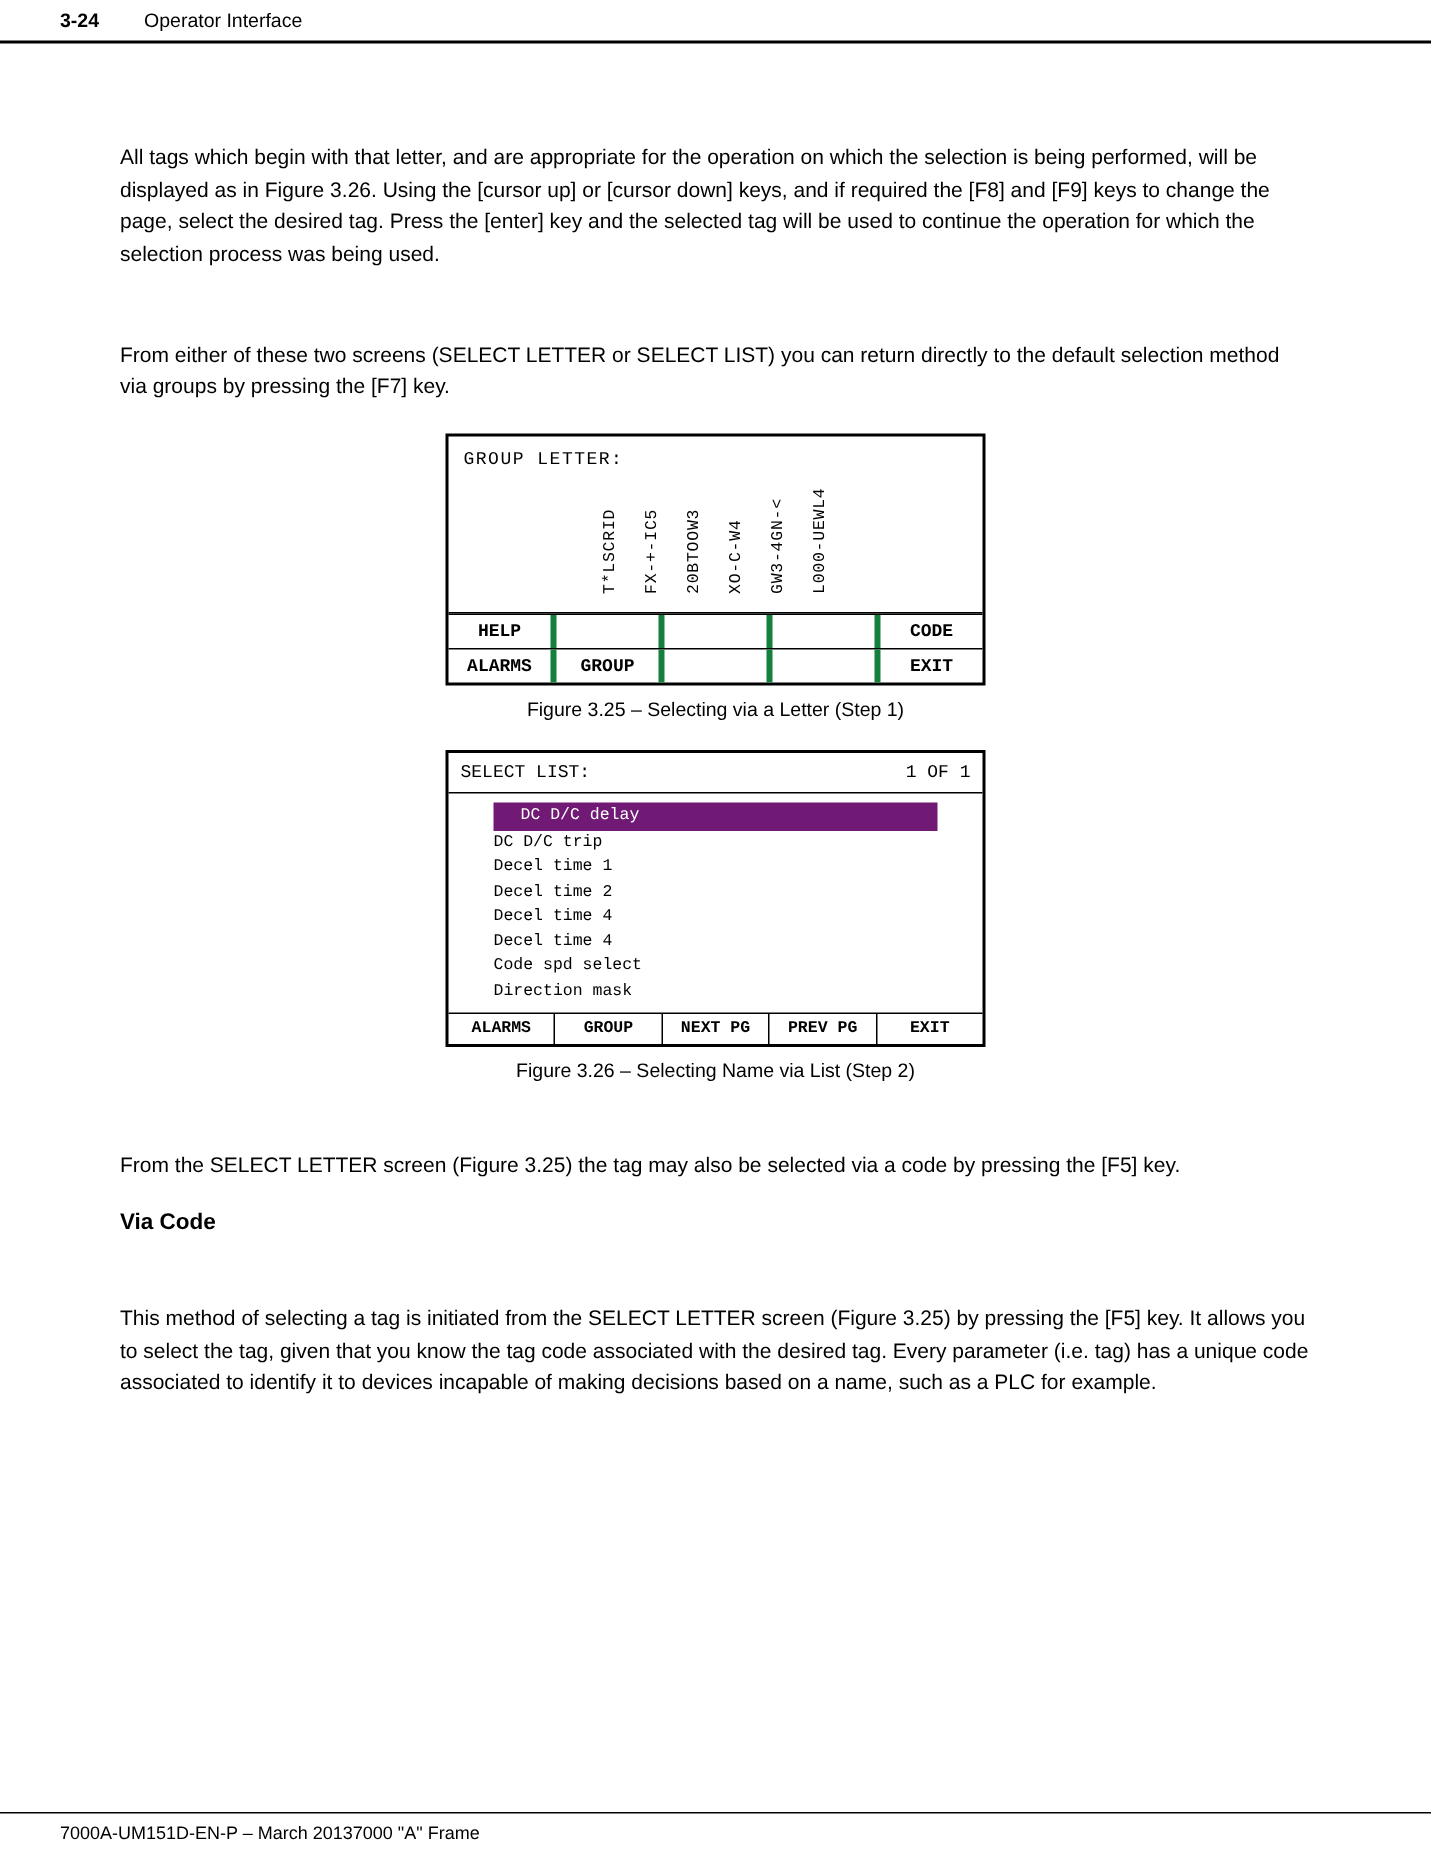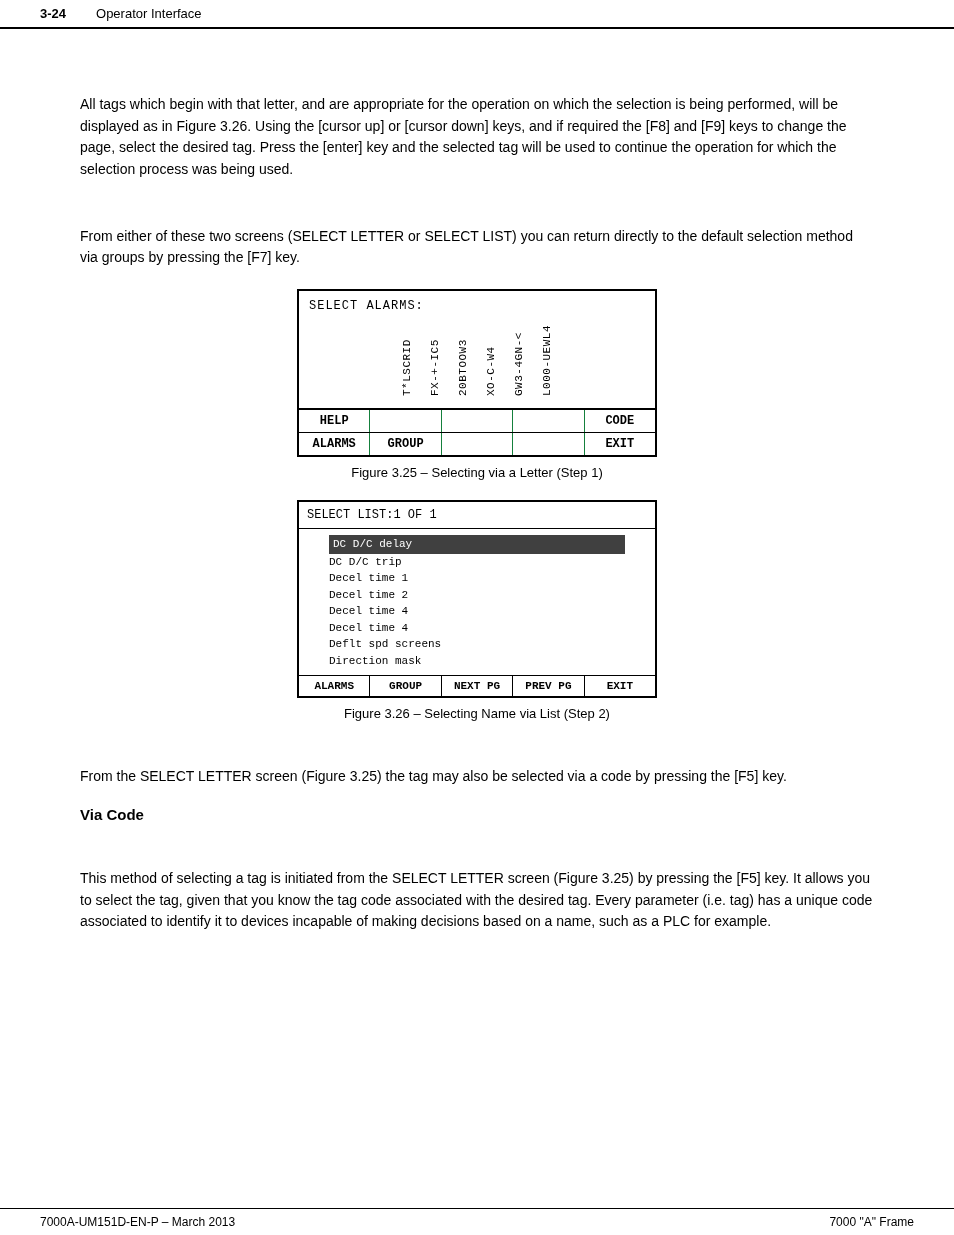--- a/index.html
+++ b/index.html
@@ -30,21 +30,20 @@
       font-weight: bold;
     }
     .header-right {
       font-size: 13px;
       margin-left: 30px;
     }
 
     
     .footer {
       display: flex;
-      justify-content: space-between;
       align-items: center;
       border-top: 1px solid #000;
       padding: 6px 40px;
       position: absolute;
       bottom: 0;
       left: 0;
       right: 0;
     }
     .footer-left, .footer-right {
       font-size: 12px;
@@ -109,21 +108,21 @@
       font-family: 'Courier New', Courier, monospace;
     }
     .screen-buttons {
       display: flex;
       border-top: 1px solid #000;
     }
     .screen-btn {
       flex: 1;
       text-align: center;
       padding: 4px 2px;
-      border-right: 1px solid #15803d;
+      border-right: 4px solid #15803d;
       font-family: 'Courier New', Courier, monospace;
       font-size: 12px;
       font-weight: bold;
     }
     .screen-btn:last-child {
       border-right: none;
     }
     .screen-btn-row {
       display: flex;
       border-top: 1px solid #000;
@@ -132,36 +131,37 @@
     
     .screen-box2 {
       border: 2px solid #000;
       background: #fff;
       font-family: 'Courier New', Courier, monospace;
       font-size: 12px;
       width: 360px;
     }
     .screen-header2 {
       display: flex;
+      justify-content: space-between;
       padding: 6px 8px;
       border-bottom: 1px solid #000;
     }
     .screen-list {
       padding: 6px 30px;
       min-height: 100px;
     }
     .screen-list-item {
       font-family: 'Courier New', Courier, monospace;
       font-size: 11px;
       line-height: 1.5;
     }
     .screen-list-item.selected {
-      background: #404040;
+      background: #701a75;
       color: #fff;
-      padding: 1px 4px;
+      padding: 1px 18px;
     }
     .screen-buttons2 {
       display: flex;
       border-top: 1px solid #000;
     }
     .screen-btn2 {
       flex: 1;
       text-align: center;
       padding: 4px 2px;
       border-right: 1px solid #000;
@@ -191,21 +191,21 @@
 
   <div class="content">
 
     <p class="paragraph">All tags which begin with that letter, and are appropriate for the operation on which the selection is being performed, will be displayed as in Figure 3.26.  Using the [cursor up] or [cursor down] keys, and if required the [F8] and [F9] keys to change the page, select the desired tag.  Press the [enter] key and the selected tag will be used to continue the operation for which the selection process was being used.</p>
 
     <p class="paragraph">From either of these two screens (SELECT LETTER or SELECT LIST) you can return directly to the default selection method via groups by pressing the [F7] key.</p>
 
     <div class="figure-container">
       <div class="screen-box">
         <div class="screen-inner">
-          <div class="screen-title">SELECT ALARMS:</div>
+          <div class="screen-title">GROUP LETTER:</div>
           <div class="screen-cols">
             <span class="screen-col-item">T*LSCRID</span>
             <span class="screen-col-item">FX-+-IC5</span>
             <span class="screen-col-item">20BTOOW3</span>
             <span class="screen-col-item">XO-C-W4</span>
             <span class="screen-col-item">GW3-4GN-&lt;</span>
             <span class="screen-col-item">L000-UEWL4</span>
           </div>
         </div>
         <div class="screen-buttons">
@@ -232,21 +232,21 @@
           <span>SELECT LIST:</span>
           <span>1 OF  1</span>
         </div>
         <div class="screen-list">
           <div class="screen-list-item selected">DC D/C delay</div>
           <div class="screen-list-item">DC D/C trip</div>
           <div class="screen-list-item">Decel time 1</div>
           <div class="screen-list-item">Decel time 2</div>
           <div class="screen-list-item">Decel time 4</div>
           <div class="screen-list-item">Decel time 4</div>
-          <div class="screen-list-item">Deflt spd screens</div>
+          <div class="screen-list-item">Code spd select</div>
           <div class="screen-list-item">Direction mask</div>
         </div>
         <div class="screen-buttons2">
           <div class="screen-btn2">ALARMS</div>
           <div class="screen-btn2">GROUP</div>
           <div class="screen-btn2">NEXT PG</div>
           <div class="screen-btn2">PREV PG</div>
           <div class="screen-btn2">EXIT</div>
         </div>
       </div>

